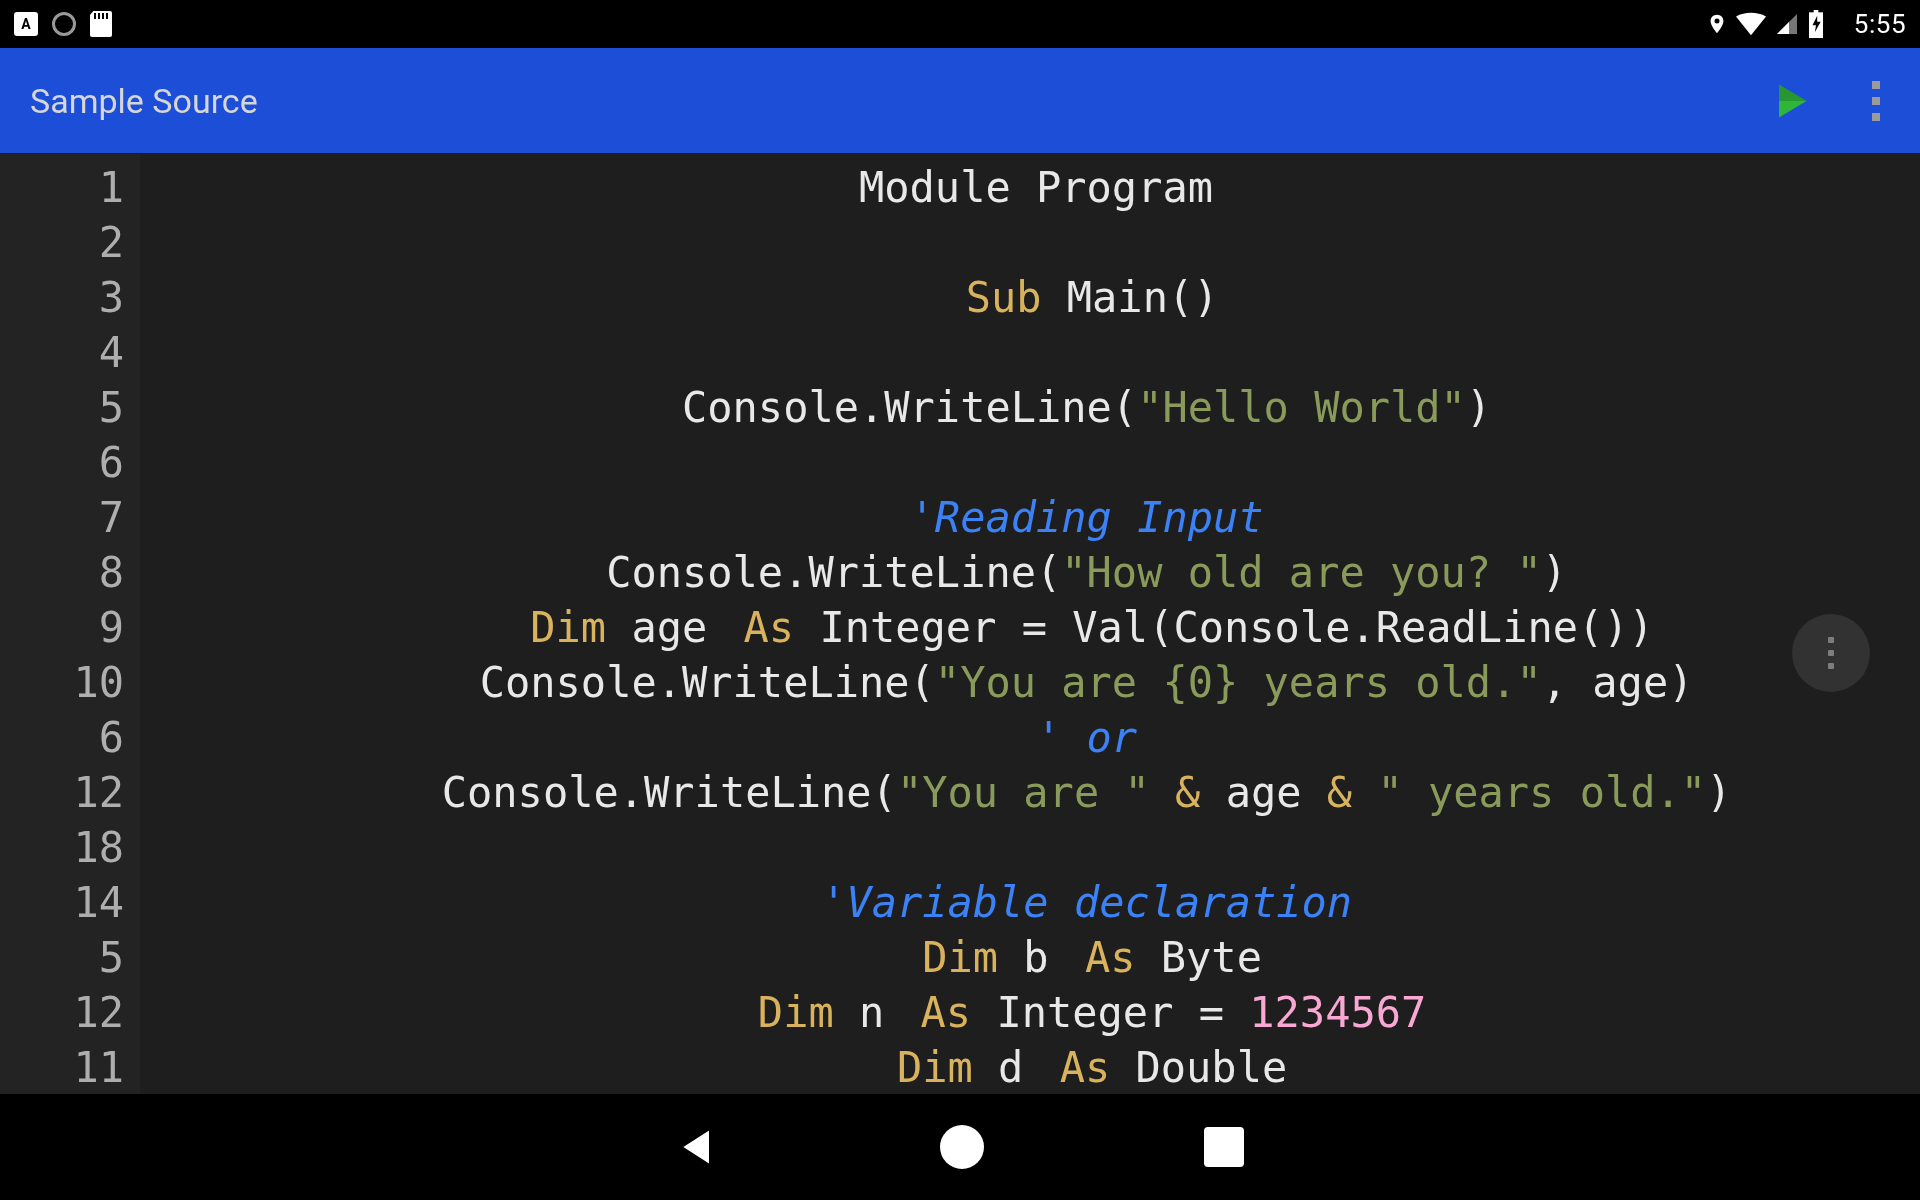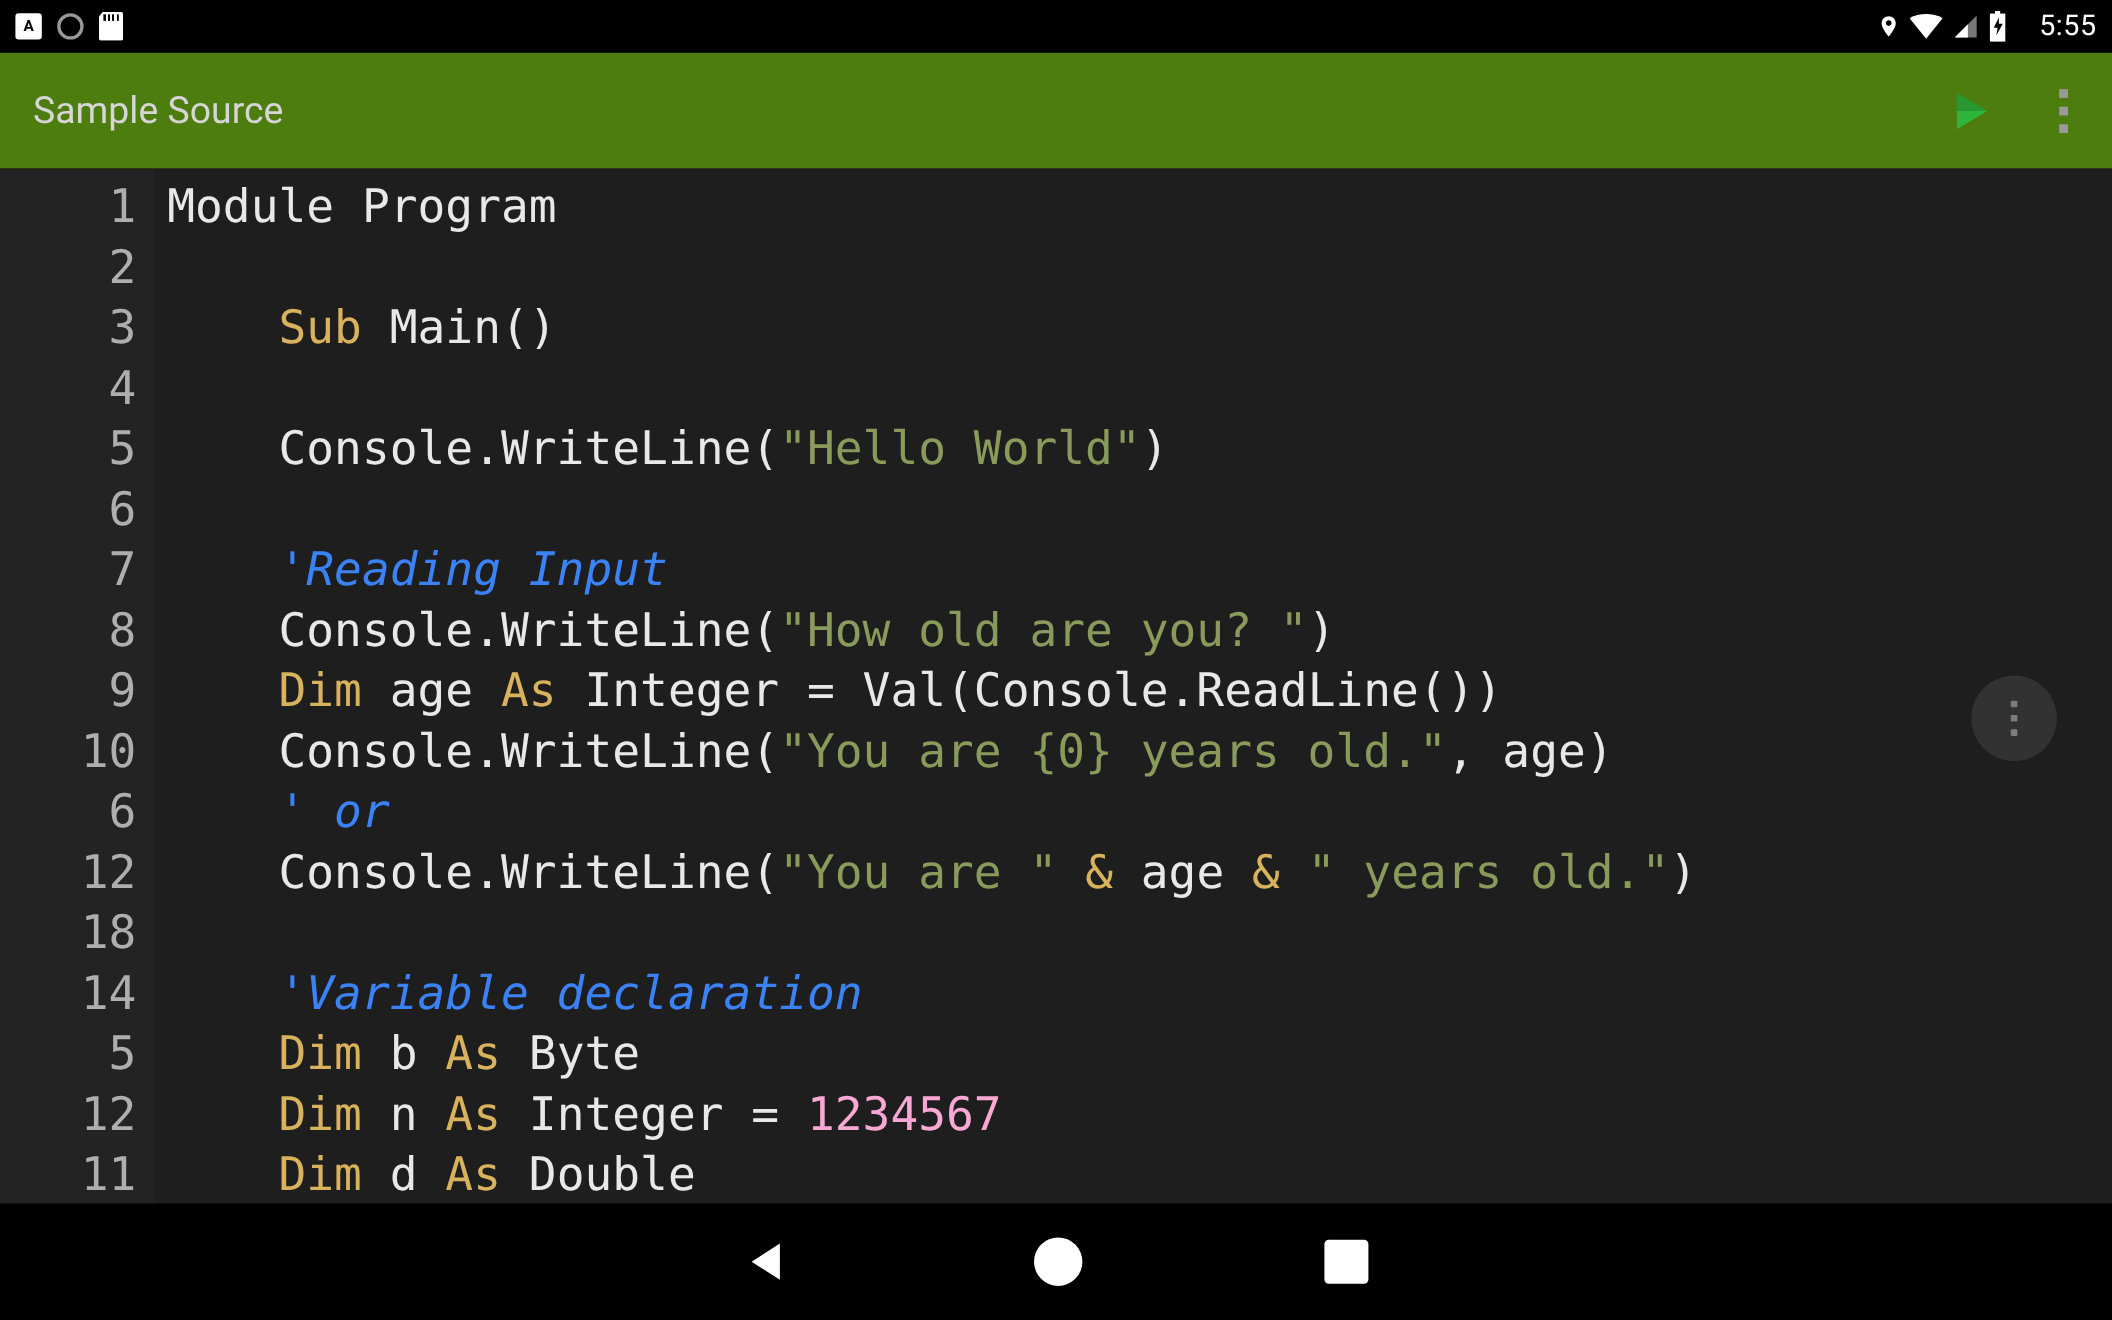--- a/index.html
+++ b/index.html
@@ -41,21 +41,21 @@
     position: relative;
   }
   .sb-sd::after {
     content: ""; position: absolute; top: 2px; left: 4px; right: 4px; height: 6px;
     background: repeating-linear-gradient(90deg, #000 0 2px, #fff 2px 4px);
   }
 
   
   .app-bar {
     height: 106px;
-    background: #4d7c0f;
+    background: #1d4ed8;
     display: flex;
     align-items: center;
     padding: 0 30px;
     border-bottom: 1px solid #1a1a1a;
   }
   .app-title {
     color: #d6d6d6;
     font-size: 34px;
     font-weight: 400;
   }
@@ -98,25 +98,26 @@
   }
   .code-area {
     flex: 1;
     padding-top: 6px;
     padding-left: 12px;
     font-family: "DejaVu Sans Mono", Consolas, monospace;
     font-size: 42px;
     line-height: 55px;
     white-space: pre;
     color: #e8e8e8;
+    text-align: center;
   }
   .code-area .line { height: 55px; }
 
   
-  .kw   { color: #d8b25c; }   
+  .kw   { color: #d8b25c; margin-left: 11px; }   
   .str  { color: #8a9a5b; }   
   .cmt  { color: #3b82f6; font-style: italic; }
   .num  { color: #f9a8d4; }
   .op   { color: #d8b25c; }
 
   
   .float-menu {
     position: absolute;
     right: 50px;
     top: 460px;

